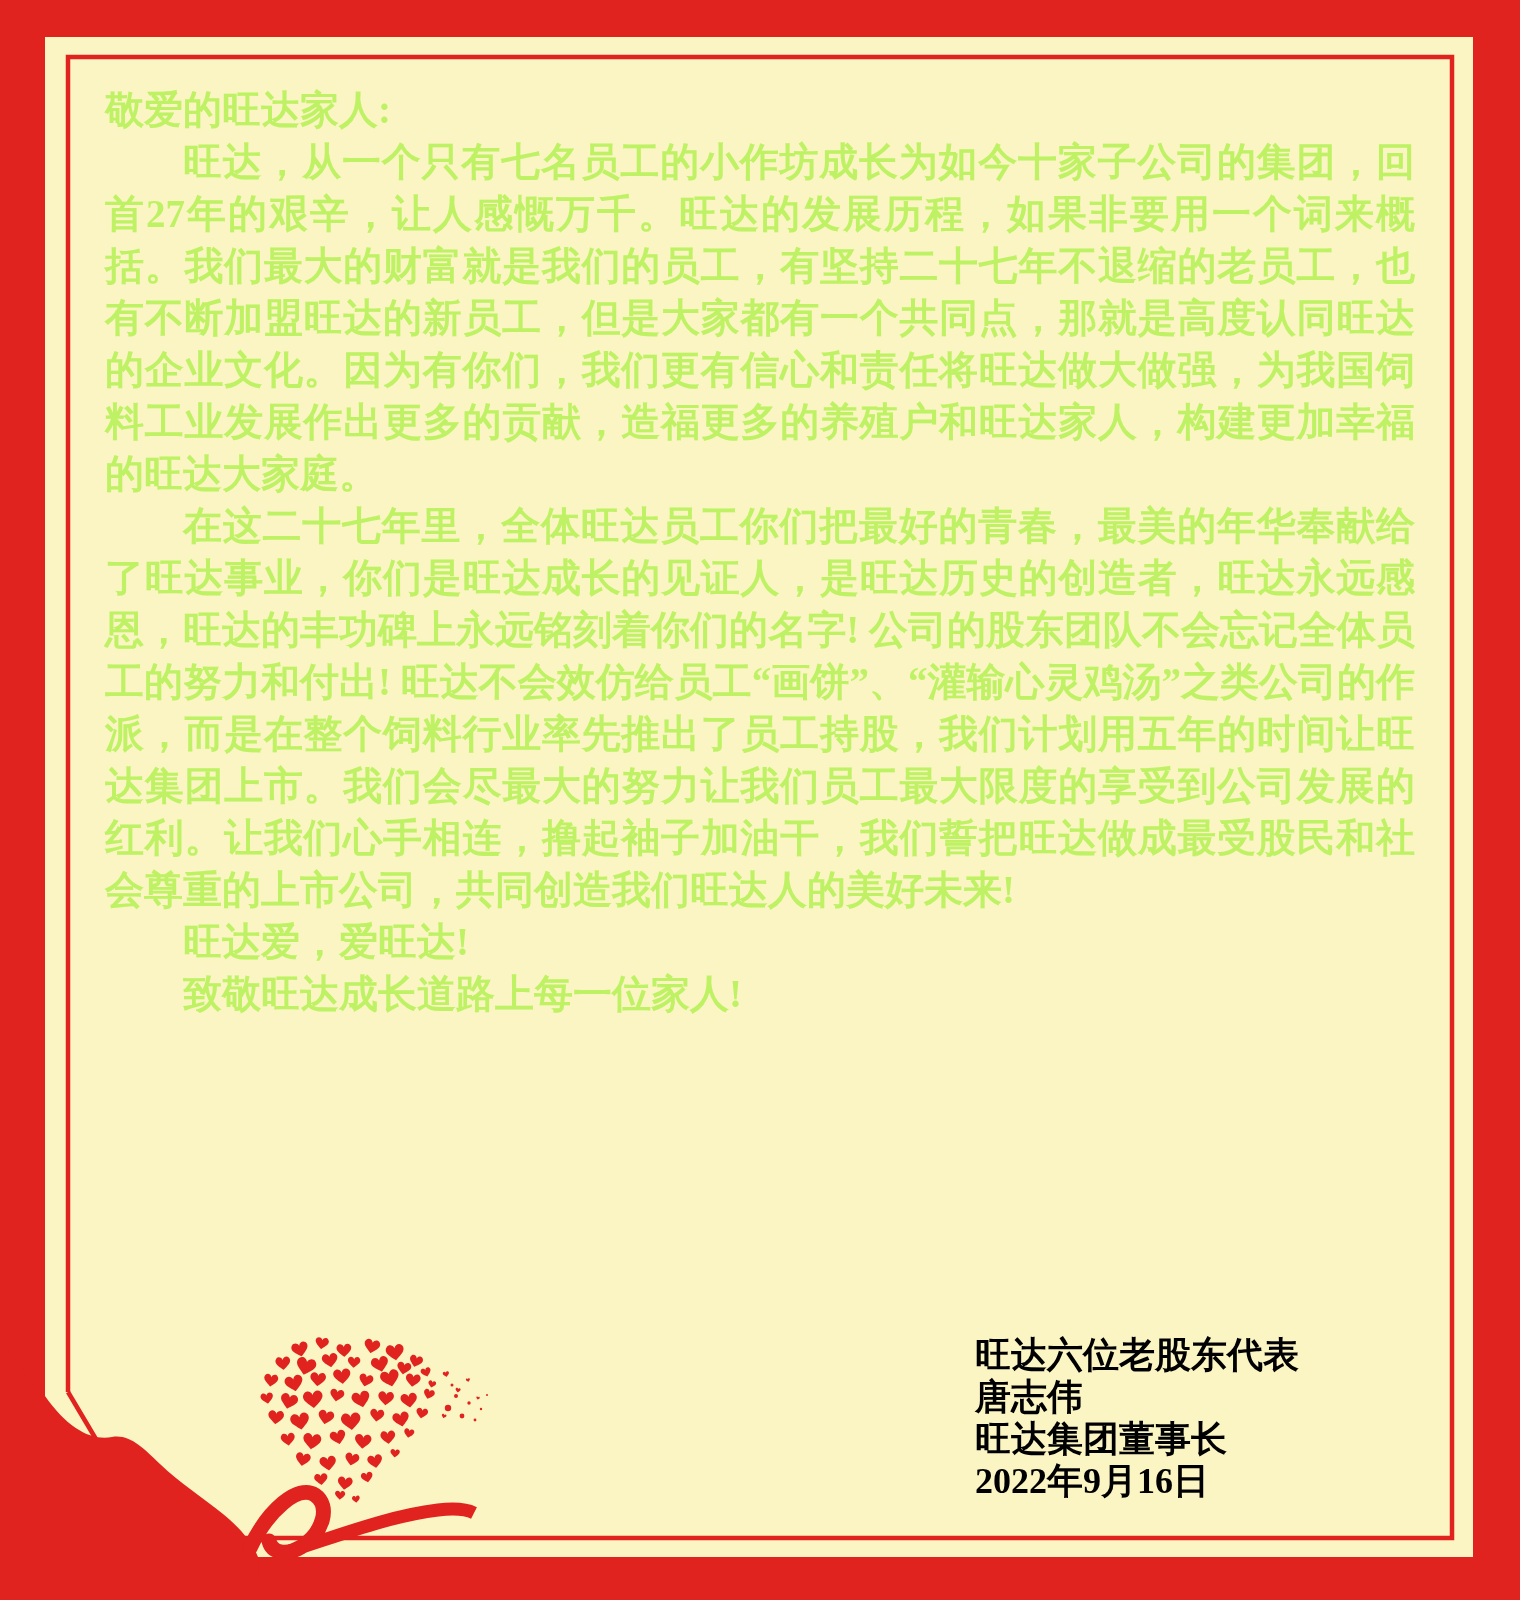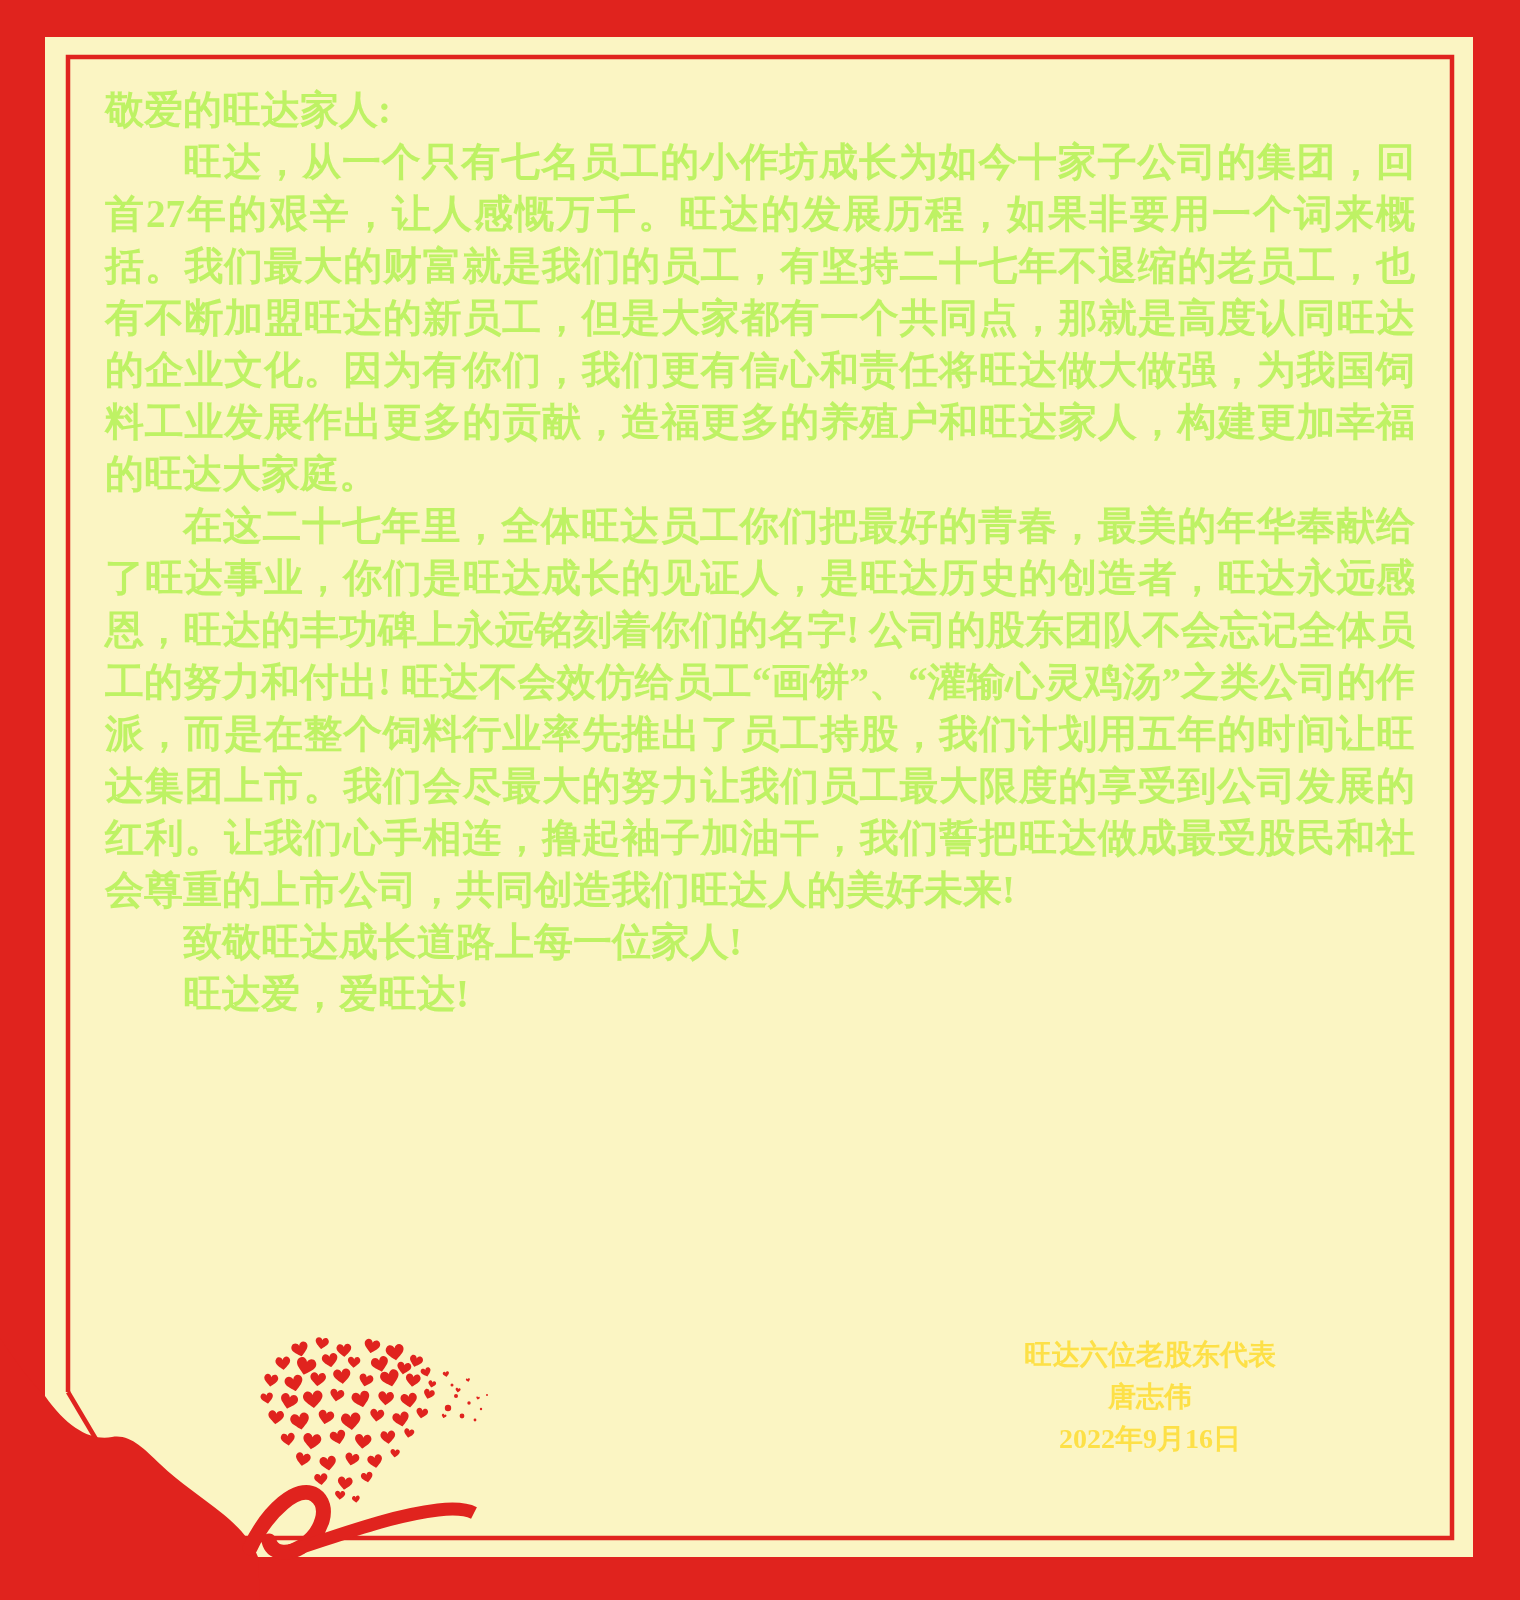--- a/index.html
+++ b/index.html
@@ -16,22 +16,22 @@
   .letter{
     position:absolute;left:105px;top:84px;width:1310px;
     font-size:39px;line-height:52px;font-weight:600;
     color:#bef264;text-align:justify;
   }
   .letter p{margin:0;}
   .para{text-indent:2em;}
   .salutation{text-indent:0;}
   .signature{
     position:absolute;left:975px;top:1334px;width:350px;
-    text-align:center;font-size:28px;line-height:42px;font-weight:600;
-    color:#fde047;
+    font-size:36px;line-height:42px;font-weight:600;
+    color:#000000;
   }
   .signature p{margin:0;}
 </style>
 </head>
 <body>
 
 <div class="panel"></div>
 
 <svg class="deco" width="1520" height="1600" viewBox="0 0 1520 1600">
   <defs>
@@ -121,21 +121,22 @@
     <circle cx="452" cy="1385" r="1.5"></circle>
     <circle cx="481" cy="1409" r="1.2"></circle>
     <circle cx="487" cy="1395" r="1"></circle>
   </g>
 </svg>
 
 <div class="letter">
   <p class="salutation">敬爱的旺达家人:</p>
   <p class="para">旺达，从一个只有七名员工的小作坊成长为如今十家子公司的集团，回首27年的艰辛，让人感慨万千。旺达的发展历程，如果非要用一个词来概括。我们最大的财富就是我们的员工，有坚持二十七年不退缩的老员工，也有不断加盟旺达的新员工，但是大家都有一个共同点，那就是高度认同旺达的企业文化。因为有你们，我们更有信心和责任将旺达做大做强，为我国饲料工业发展作出更多的贡献，造福更多的养殖户和旺达家人，构建更加幸福的旺达大家庭。</p>
   <p class="para">在这二十七年里，全体旺达员工你们把最好的青春，最美的年华奉献给了旺达事业，你们是旺达成长的见证人，是旺达历史的创造者，旺达永远感恩，旺达的丰功碑上永远铭刻着你们的名字! 公司的股东团队不会忘记全体员工的努力和付出! 旺达不会效仿给员工“画饼”、“灌输心灵鸡汤”之类公司的作派，而是在整个饲料行业率先推出了员工持股，我们计划用五年的时间让旺达集团上市。我们会尽最大的努力让我们员工最大限度的享受到公司发展的红利。让我们心手相连，撸起袖子加油干，我们誓把旺达做成最受股民和社会尊重的上市公司，共同创造我们旺达人的美好未来!</p>
+  <p class="para">旺达爱，爱旺达!</p>
   <p class="para">致敬旺达成长道路上每一位家人!</p>
-  <p class="para">旺达爱，爱旺达!</p>
 </div>
 
 <div class="signature">
   <p>旺达六位老股东代表</p>
   <p>唐志伟</p>
+  <p>旺达集团董事长</p>
   <p>2022年9月16日</p>
 </div>
 
 </body></html>

